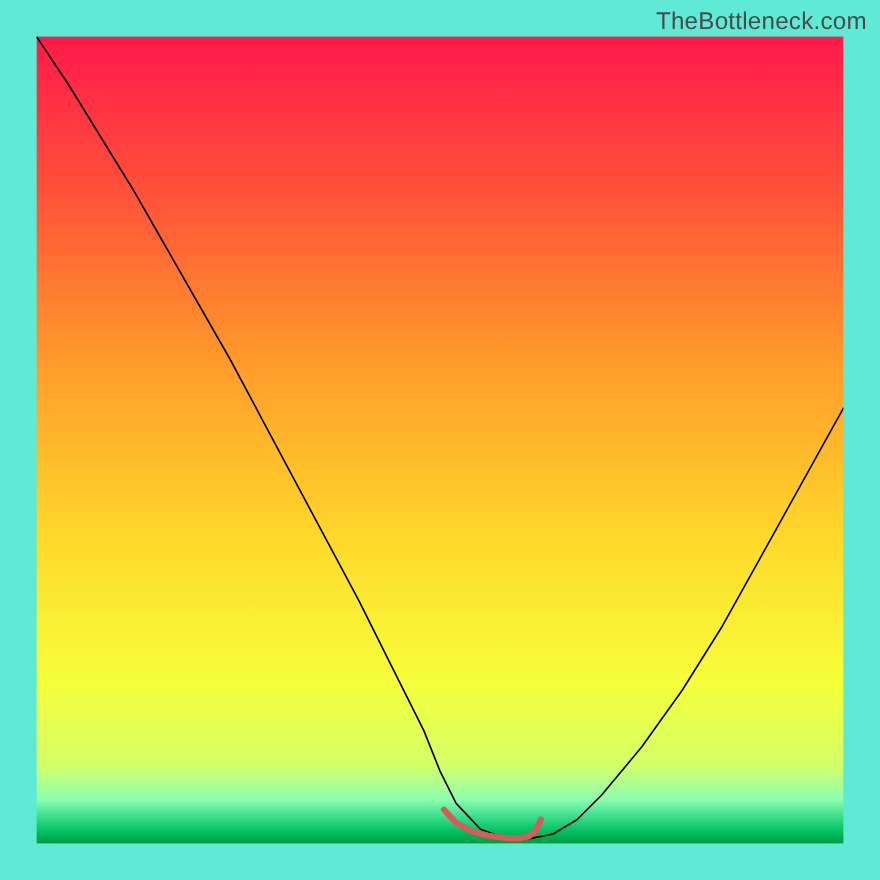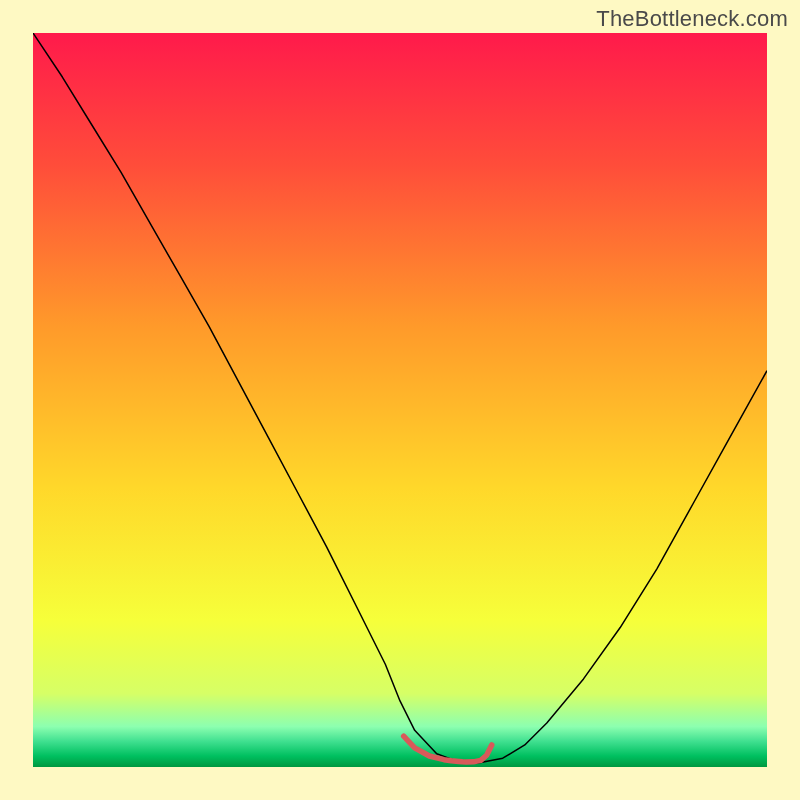--- a/index.html
+++ b/index.html
@@ -8,21 +8,21 @@
     width: 800px;
     height: 800px;
     background: #000;
     overflow: hidden;
     font-family: Arial, Helvetica, sans-serif;
   }
   .frame {
     position: relative;
     width: 800px;
     height: 800px;
-    background: #fef9c3;
+    background: #5eead4;
   }
   .watermark {
     position: absolute;
     top: 6px;
     right: 12px;
     color: #4a4a4a;
     font-size: 22px;
     font-weight: 400;
     letter-spacing: 0.2px;
   }

